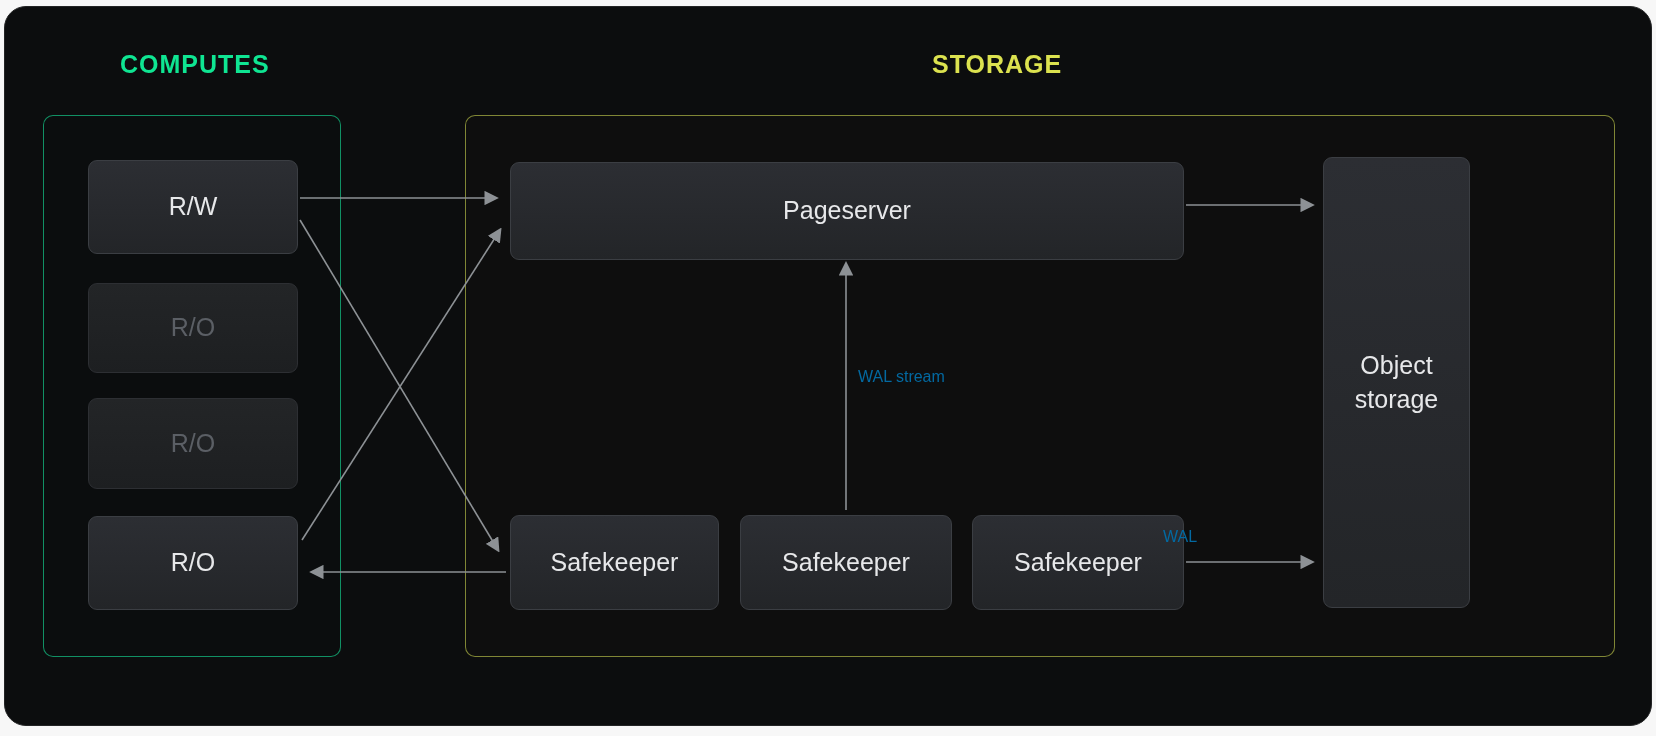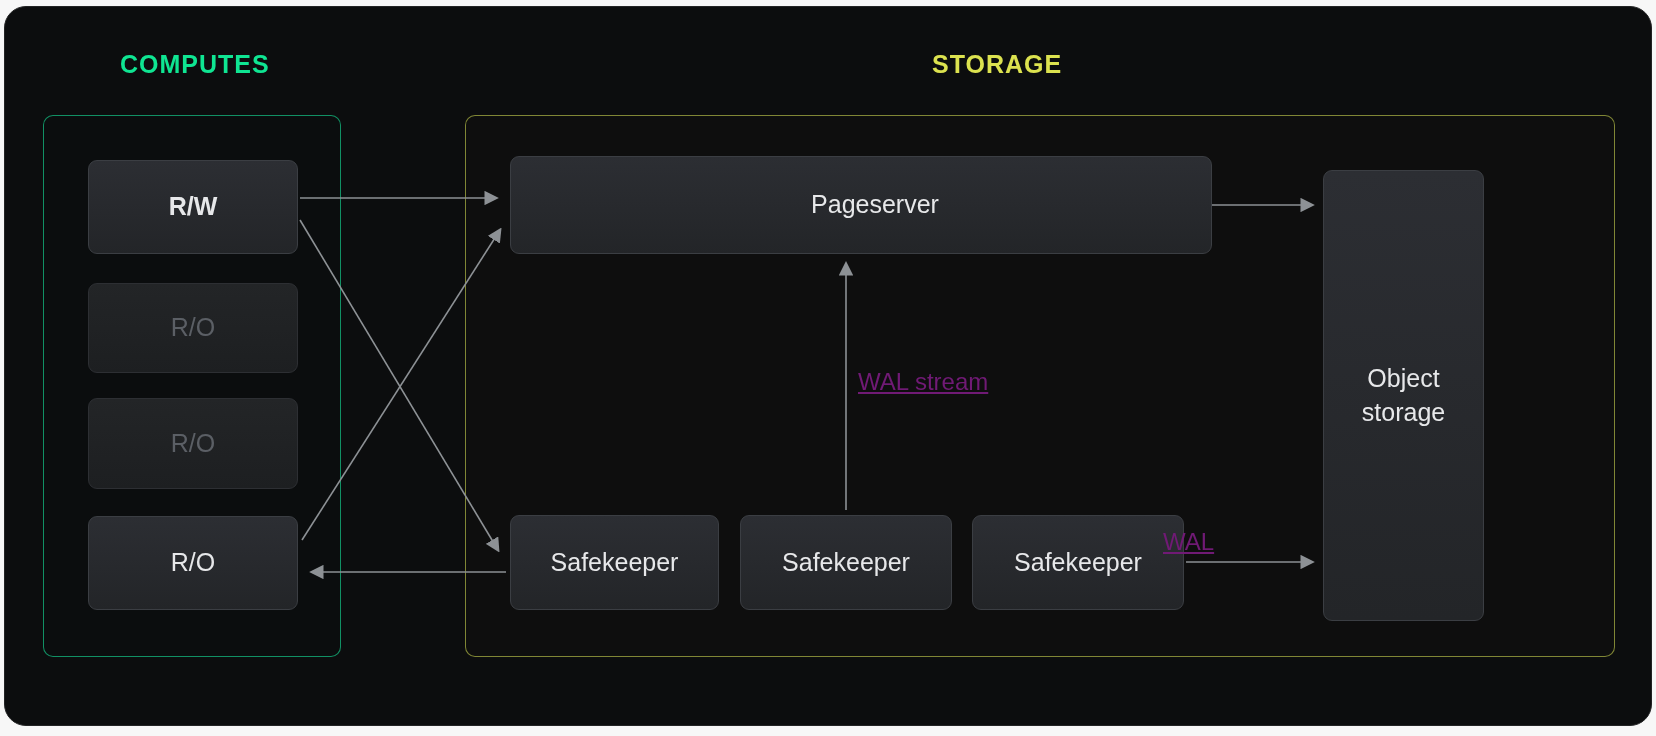--- a/index.html
+++ b/index.html
@@ -27,30 +27,30 @@
   .node{
     position:absolute;display:flex;align-items:center;justify-content:center;
     background:linear-gradient(180deg,#2c2e33 0%,#232528 100%);
     border:1px solid #3b3e43;border-radius:9px;
     color:#e7e8ea;font-size:25px;text-align:center;line-height:1.35;
   }
   .node.dimmed{
     background:linear-gradient(180deg,#232527 0%,#1d1f21 100%);
     border-color:#2d2f33;color:#5b5f65;
   }
-  .node-rw{left:88px;top:160px;width:208px;height:92px;font-weight:bold;}
+  .node-rw{left:88px;top:160px;width:208px;height:92px;}
   .node-ro1{left:88px;top:283px;width:208px;height:88px;}
   .node-ro2{left:88px;top:398px;width:208px;height:89px;}
   .node-ro3{left:88px;top:516px;width:208px;height:92px;}
-  .node-pageserver{left:510px;top:156px;width:672px;height:96px;padding-left:28px;}
+  .node-pageserver{left:510px;top:162px;width:672px;height:96px;}
   .node-sk1{left:510px;top:515px;width:207px;height:93px;}
   .node-sk2{left:740px;top:515px;width:210px;height:93px;}
   .node-sk3{left:972px;top:515px;width:210px;height:93px;}
-  .node-object{left:1323px;top:157px;width:161px;height:451px;padding:0 18px;box-sizing:border-box;margin-top:13px;}
-  .edge-label{position:absolute;color:#701a75;font-size:24px;text-decoration:underline;}
+  .node-object{left:1323px;top:157px;width:147px;height:451px;padding:0 18px;box-sizing:border-box;}
+  .edge-label{position:absolute;color:#0369a1;font-size:16px;}
   .wal-stream-label{left:858px;top:368px;}
   .wal-label{left:1163px;top:528px;}
   svg.edges{position:absolute;left:0;top:0;pointer-events:none;}
 </style>
 </head>
 <body>
 
 <div id="stage">
   <div class="panel"></div>
 

